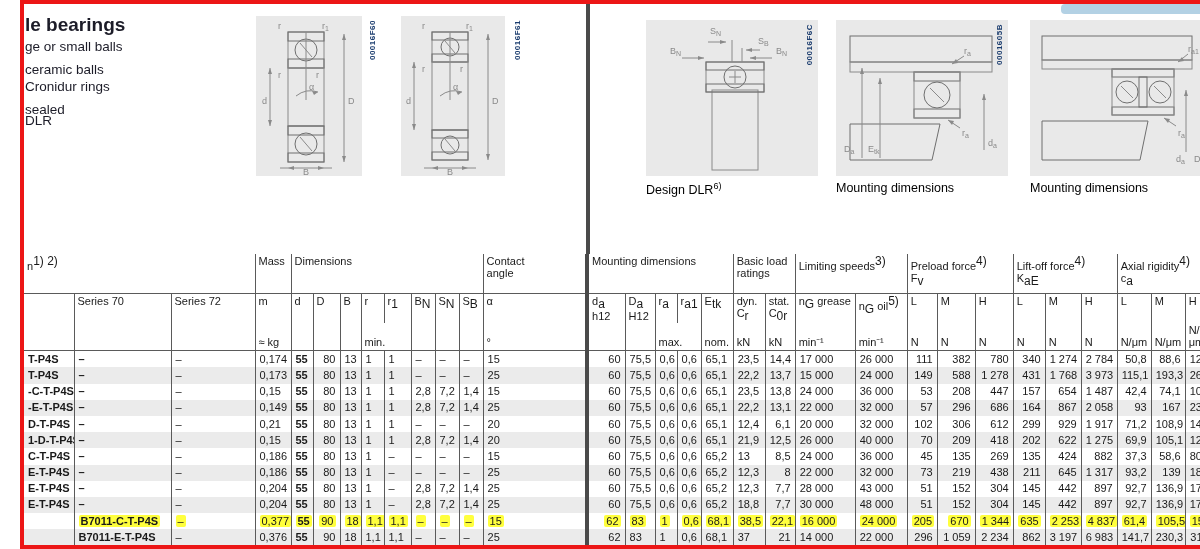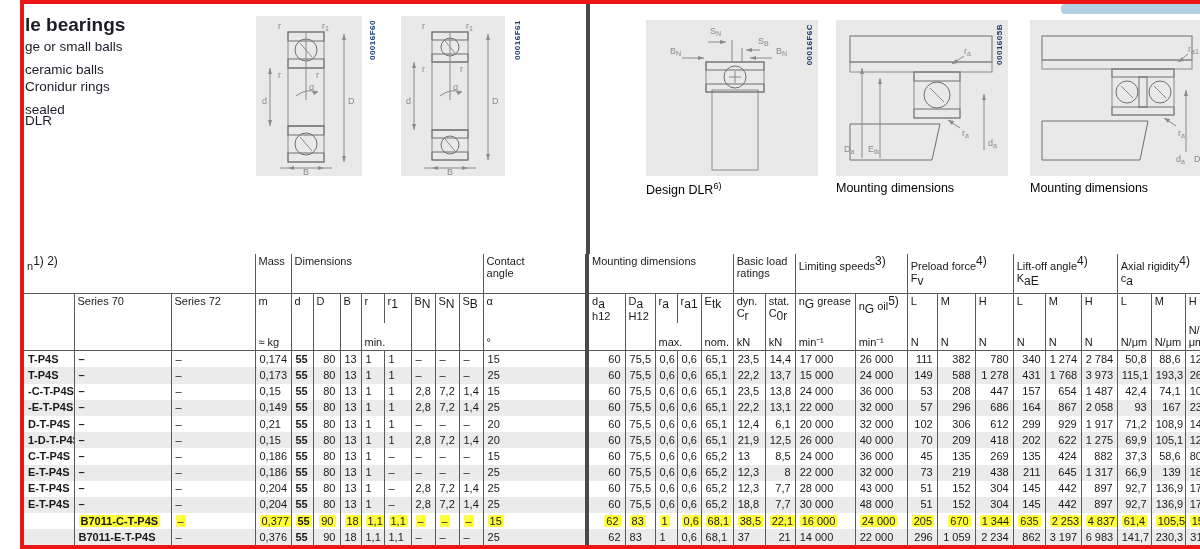--- a/index.html
+++ b/index.html
@@ -266,21 +266,21 @@
     <thead>
       <tr class="r1">
         <td colspan="3"><span>n</span><sup>1) 2)</sup></td>
         <td>Mass</td>
         <td colspan="8">Dimensions</td>
         <td><span>Contact</span><br><span>angle</span></td>
         <td colspan="5" class="dv">Mounting dimensions</td>
         <td colspan="2">Basic load ratings</td>
         <td colspan="2"><span>Limiting speeds</span><sup>3)</sup></td>
         <td colspan="3"><span>Preload force</span><sup>4)</sup><br><span>F</span><sub>v</sub></td>
-        <td colspan="3"><span>Lift-off angle</span><sup>4)</sup><br><span>K</span><sub>aE</sub></td>
+        <td colspan="3"><span>Lift-off force</span><sup>4)</sup><br><span>K</span><sub>aE</sub></td>
         <td colspan="3"><span>Axial rigidity</span><sup>4)</sup><br><span>c</span><sub>a</sub></td>
       </tr>
       <tr class="r2">
         <td rowspan="2"></td>
         <td rowspan="2">Series 70</td>
         <td rowspan="2">Series 72</td>
         <td>m</td>
         <td>d</td>
         <td>D</td>
         <td>B</td>
@@ -592,21 +592,21 @@
           <td>12,3</td>
           <td class="ar">8</td>
           <td>22 000</td>
           <td>32 000</td>
           <td class="ar">73</td>
           <td class="ar">219</td>
           <td class="ar">438</td>
           <td class="ar">211</td>
           <td class="ar">645</td>
           <td class="ar">1 317</td>
-          <td class="ar">66,9</td>
+          <td class="ar">93,2</td>
           <td class="ar">139</td>
           <td class="ar">181,4</td>
         </tr>
         <tr>
           <td class="b">E-T-P4S</td>
           <td class="b">–</td>
           <td>–</td>
           <td>0,204</td>
           <td class="b">55</td>
           <td class="ar">80</td>

